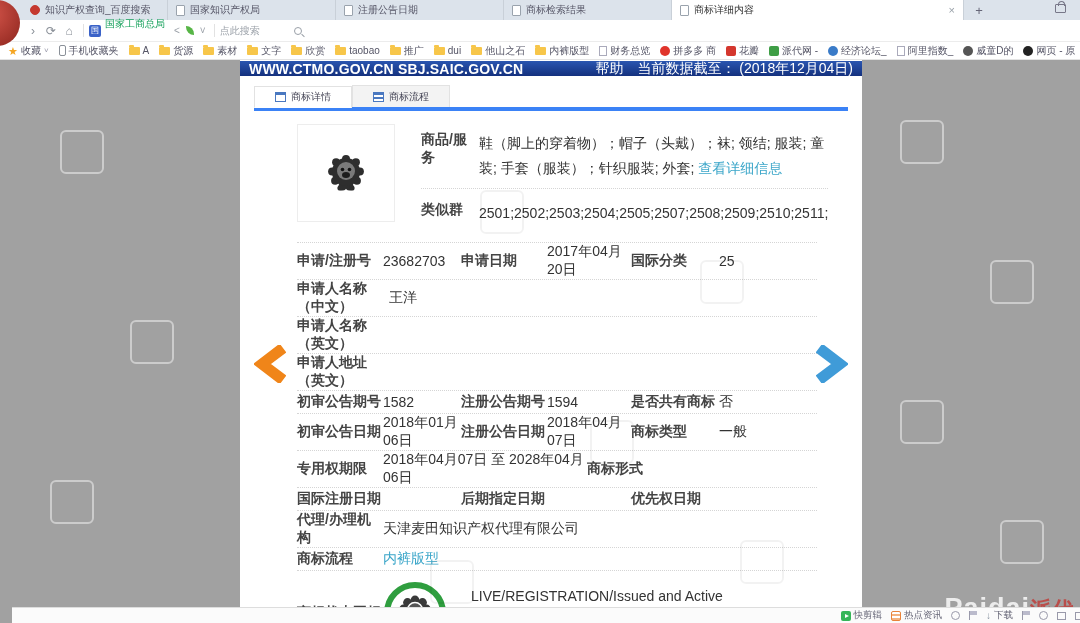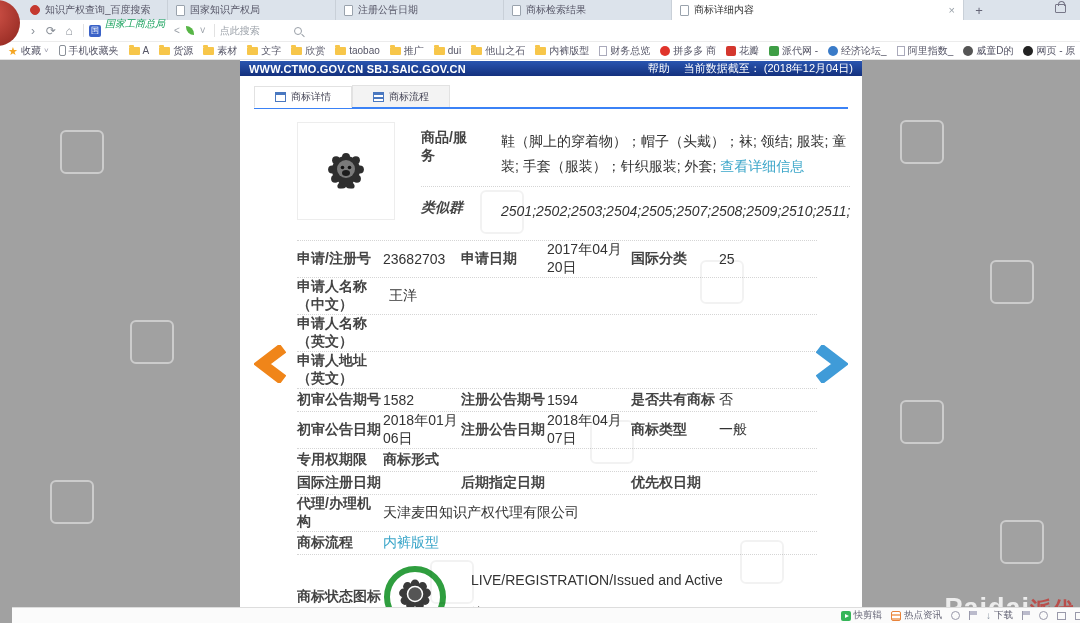--- a/index.html
+++ b/index.html
@@ -15,21 +15,21 @@
   .tab-close { margin-left:auto; color:#98a0a8; font-size:11px; }
   .newtab { width:30px; display:flex; align-items:center; justify-content:center; color:#667; font-size:13px; }
   .bag { position:absolute; right:14px; top:4px; width:11px; height:9px; border:1px solid #778; border-radius:1px; }
   .bag::before { content:""; position:absolute; left:2px; top:-4px; width:5px; height:4px; border:1px solid #778; border-bottom:none; border-radius:4px 4px 0 0; }
 
   .addr { position:absolute; top:20px; left:0; width:100%; height:22px; background:#fff; border-bottom:1px solid #ececec; display:flex; align-items:center; font-size:10px; z-index:10; }
   .navbtn { width:18px; text-align:center; color:#8a9098; font-size:12px; }
   .navbtn.back { color:#1ba784; font-weight:bold; }
   .vsep { width:1px; height:13px; background:#e2e2e2; margin:0 5px; }
   .sitebadge { width:12px; height:12px; background:#3a62c8; color:#fff; font-size:8px; line-height:12px; text-align:center; border-radius:2px; flex-shrink:0; }
-  .sitename { color:#14a05a; margin:0 6px 14px 4px; white-space:nowrap;font-style:italic; }
+  .sitename { color:#14a05a; margin:0 6px 14px 4px; white-space:nowrap; }
   .urlbox { flex:1; color:#333; white-space:nowrap; overflow:hidden; }
   .urlbox b { font-weight:bold; }
   .addr-ic { color:#9aa0a8; font-size:10px; margin:0 3px; }
   .leaf { width:8px; height:9px; background:#57b546; border-radius:0 8px 0 8px; display:inline-block; margin:0 3px; }
   .searchin { border:none; outline:none; width:74px; font-size:10px; color:#666; }
   .searchin::placeholder { color:#9aa0a8; }
   .mag { width:8px; height:8px; border:1px solid #9aa0a8; border-radius:50%; position:relative; margin-right:8px; }
   .mag::after { content:""; position:absolute; left:6px; top:7px; width:4px; height:1px; background:#9aa0a8; transform:rotate(45deg); }
 
   .bmbar { position:absolute; top:42px; left:0; width:100%; height:18px; background:#fff; border-bottom:1px solid #e3e3e3; display:flex; align-items:center; gap:10px; padding:0 8px; font-size:10px; color:#556; z-index:10; }
@@ -37,37 +37,37 @@
   .folder { width:11px; height:8px; background:#f7c64a; border-radius:1px; position:relative; flex-shrink:0; }
   .folder::before { content:""; position:absolute; top:-2px; left:0; width:5px; height:2px; background:#f7c64a; border-radius:1px 1px 0 0; }
   .bmic { width:10px; height:10px; border-radius:2px; flex-shrink:0; }
   .star { color:#f5a623; font-size:11px; line-height:10px; }
   .phone { width:7px; height:11px; border:1px solid #8a9098; border-radius:2px; }
   .pageic { width:8px; height:10px; border:1px solid #aab; background:#fff; }
   .caret { color:#99a; font-size:8px; }
 
   
   .page { position:absolute; left:240px; top:60px; width:622px; height:547px; background:#fff; z-index:2; }
-  .bluebar { height:15px; margin-top:1px; background:linear-gradient(180deg,#2a55b0,#14317e); color:#fff; display:flex; align-items:center; justify-content:space-between; font-size:11px; padding:0 9px; }
+  .bluebar { height:15px; margin-top:1px; background:linear-gradient(180deg,#2a55b0,#14317e); color:#fff; display:flex; align-items:center; justify-content:space-between; font-size:14px; padding:0 9px; }
   .bluebar .l { font-weight:bold; letter-spacing:.2px; }
   .bluebar .r { display:flex; gap:14px; }
-  .ptabs { display:flex; margin:9px 14px 0 14px; border-bottom:2px solid #3b82f6; }
+  .ptabs { display:flex; margin:9px 14px 0 14px; border-bottom:4px solid #3b82f6; }
   .ptab { height:22px; display:flex; align-items:center; gap:5px; padding:0 20px; font-size:10px; color:#445; background:#f3f3f3; border:1px solid #e2e2e2; border-bottom:none; margin-bottom:0; }
   .ptab.active { background:#fff; position:relative; top:1px; border-bottom:1px solid #fff; }
   .ptab-ic { display:inline-block; width:11px; height:10px; border:1px solid #4a78c0; background:linear-gradient(180deg,#4a78c0 30%,#fff 30%); }
   .ptab-ic.list { background:repeating-linear-gradient(180deg,#4a78c0 0 2px,#fff 2px 4px); }
 
   .cwrap { padding:13px 0 0 57px; width:577px; font-size:14px; color:#333; }
   .toprow { display:flex; width:520px; }
   .tmbox { width:98px; height:98px; border:1px solid #ededed; display:flex; align-items:center; justify-content:center; flex-shrink:0; }
   .goods { margin-left:26px; flex:1; }
   .grow { display:flex; padding:7px 0; border-bottom:1px dotted #d5d5d5; }
-  .grow:last-child { border-bottom:none;font-style:italic; }
+  .grow:last-child { border-bottom:none; }
   .glabel { width:58px; font-weight:bold; color:#444; flex-shrink:0; }
-  .gval { flex:1; line-height:1.8;margin-left:22px; }
+  .gval { flex:1; line-height:1.8; }
   .trows { margin-top:8px; width:520px; border-top:1px dotted #d5d5d5; }
   .trow { display:flex; align-items:center; min-height:23px; border-bottom:1px dotted #d5d5d5; }
   .tl { font-weight:bold; color:#444; width:86px; flex-shrink:0; }
   .tv { width:78px; flex-shrink:0; }
   .tv.w { width:204px; }
   .tv2 { width:84px; flex-shrink:0; }
   .tv3 { flex:1; }
   .link { color:#3ba6c9; cursor:pointer; }
   .statusrow { display:flex; align-items:center; padding:9px 0; border-bottom:1px dotted #d5d5d5; width:520px; }
   .statustxt { margin-left:24px; line-height:2.4; }
@@ -318,20 +318,21 @@
         <div class="trow">
           <span class="tl">初审公告日期</span>
             <span class="tv">2018年01月06日</span>
           <span class="tl">注册公告日期</span>
             <span class="tv2">2018年04月07日</span>
           <span class="tl" style="width:88px">商标类型</span>
             <span class="tv3">一般</span>
         </div>
         <div class="trow">
           <span class="tl">专用权期限</span>
+            <span class="tv w">2018年04月07日 至 2028年04月06日</span>
           <span class="tl" style="width:88px">商标形式</span>
             <span class="tv3"></span>
         </div>
         <div class="trow">
           <span class="tl">国际注册日期</span>
             <span class="tv"></span>
           <span class="tl">后期指定日期</span>
             <span class="tv2"></span>
           <span class="tl" style="width:88px">优先权日期</span>
             <span class="tv3"></span>

